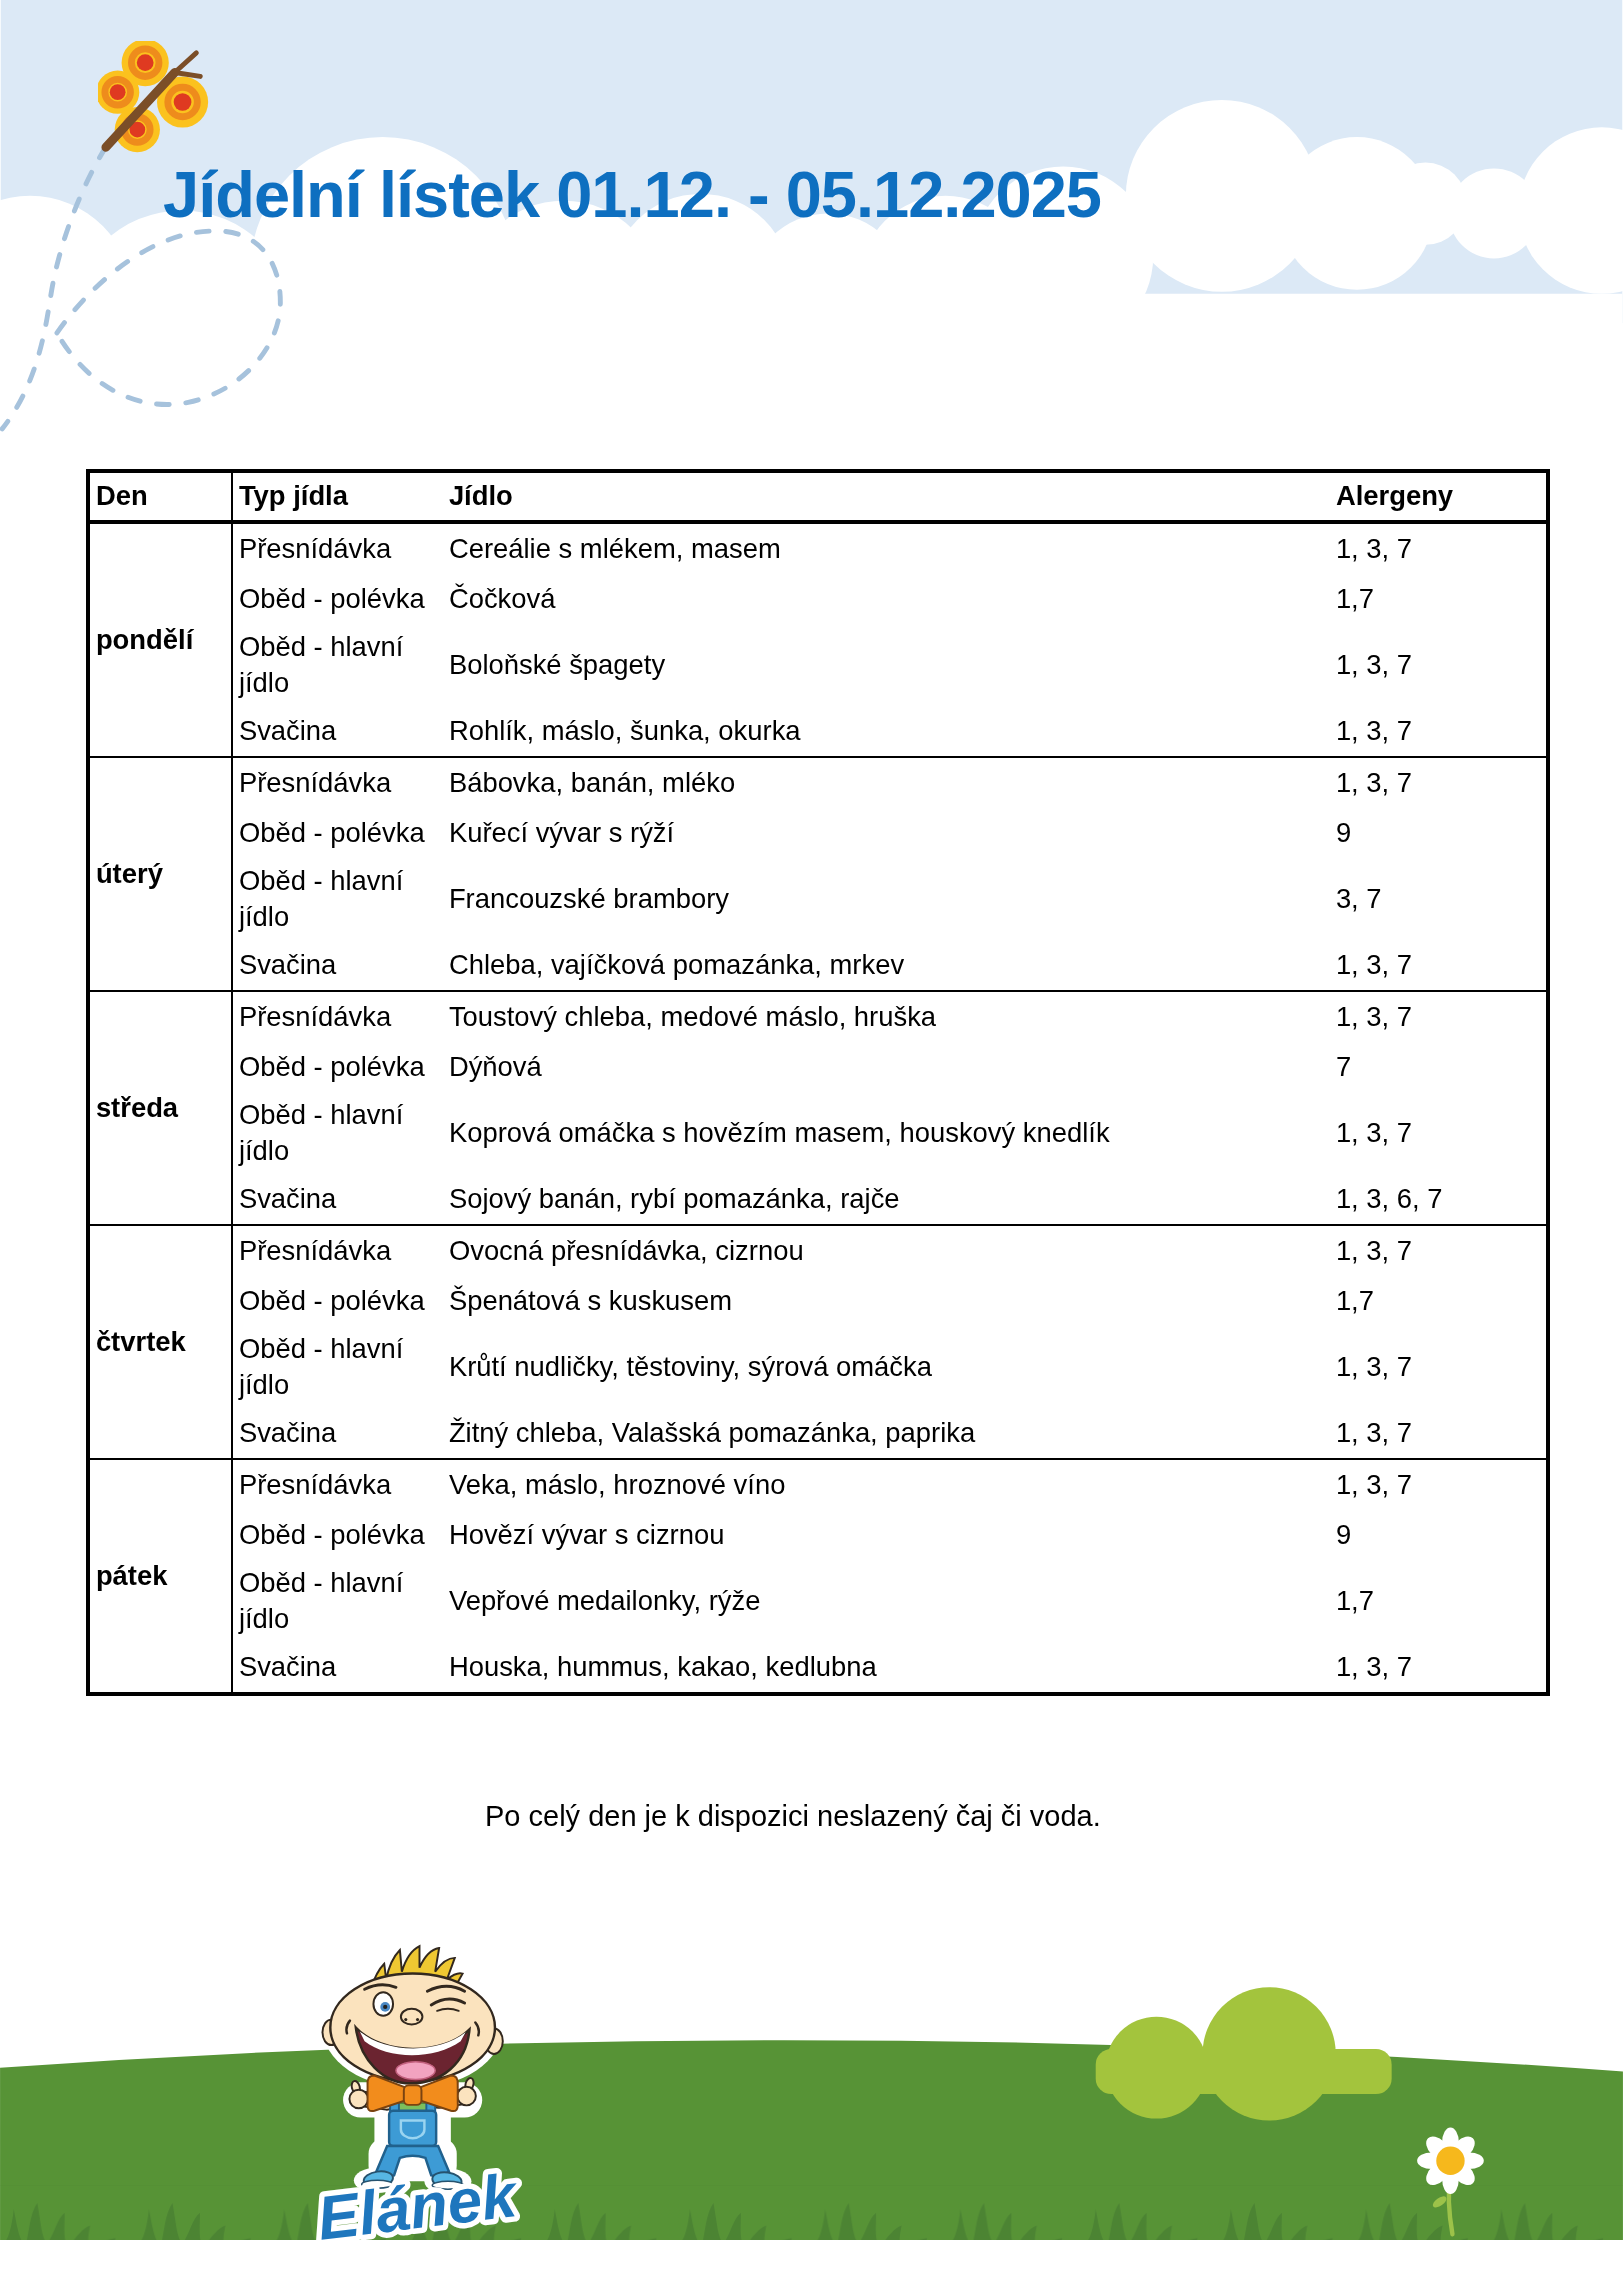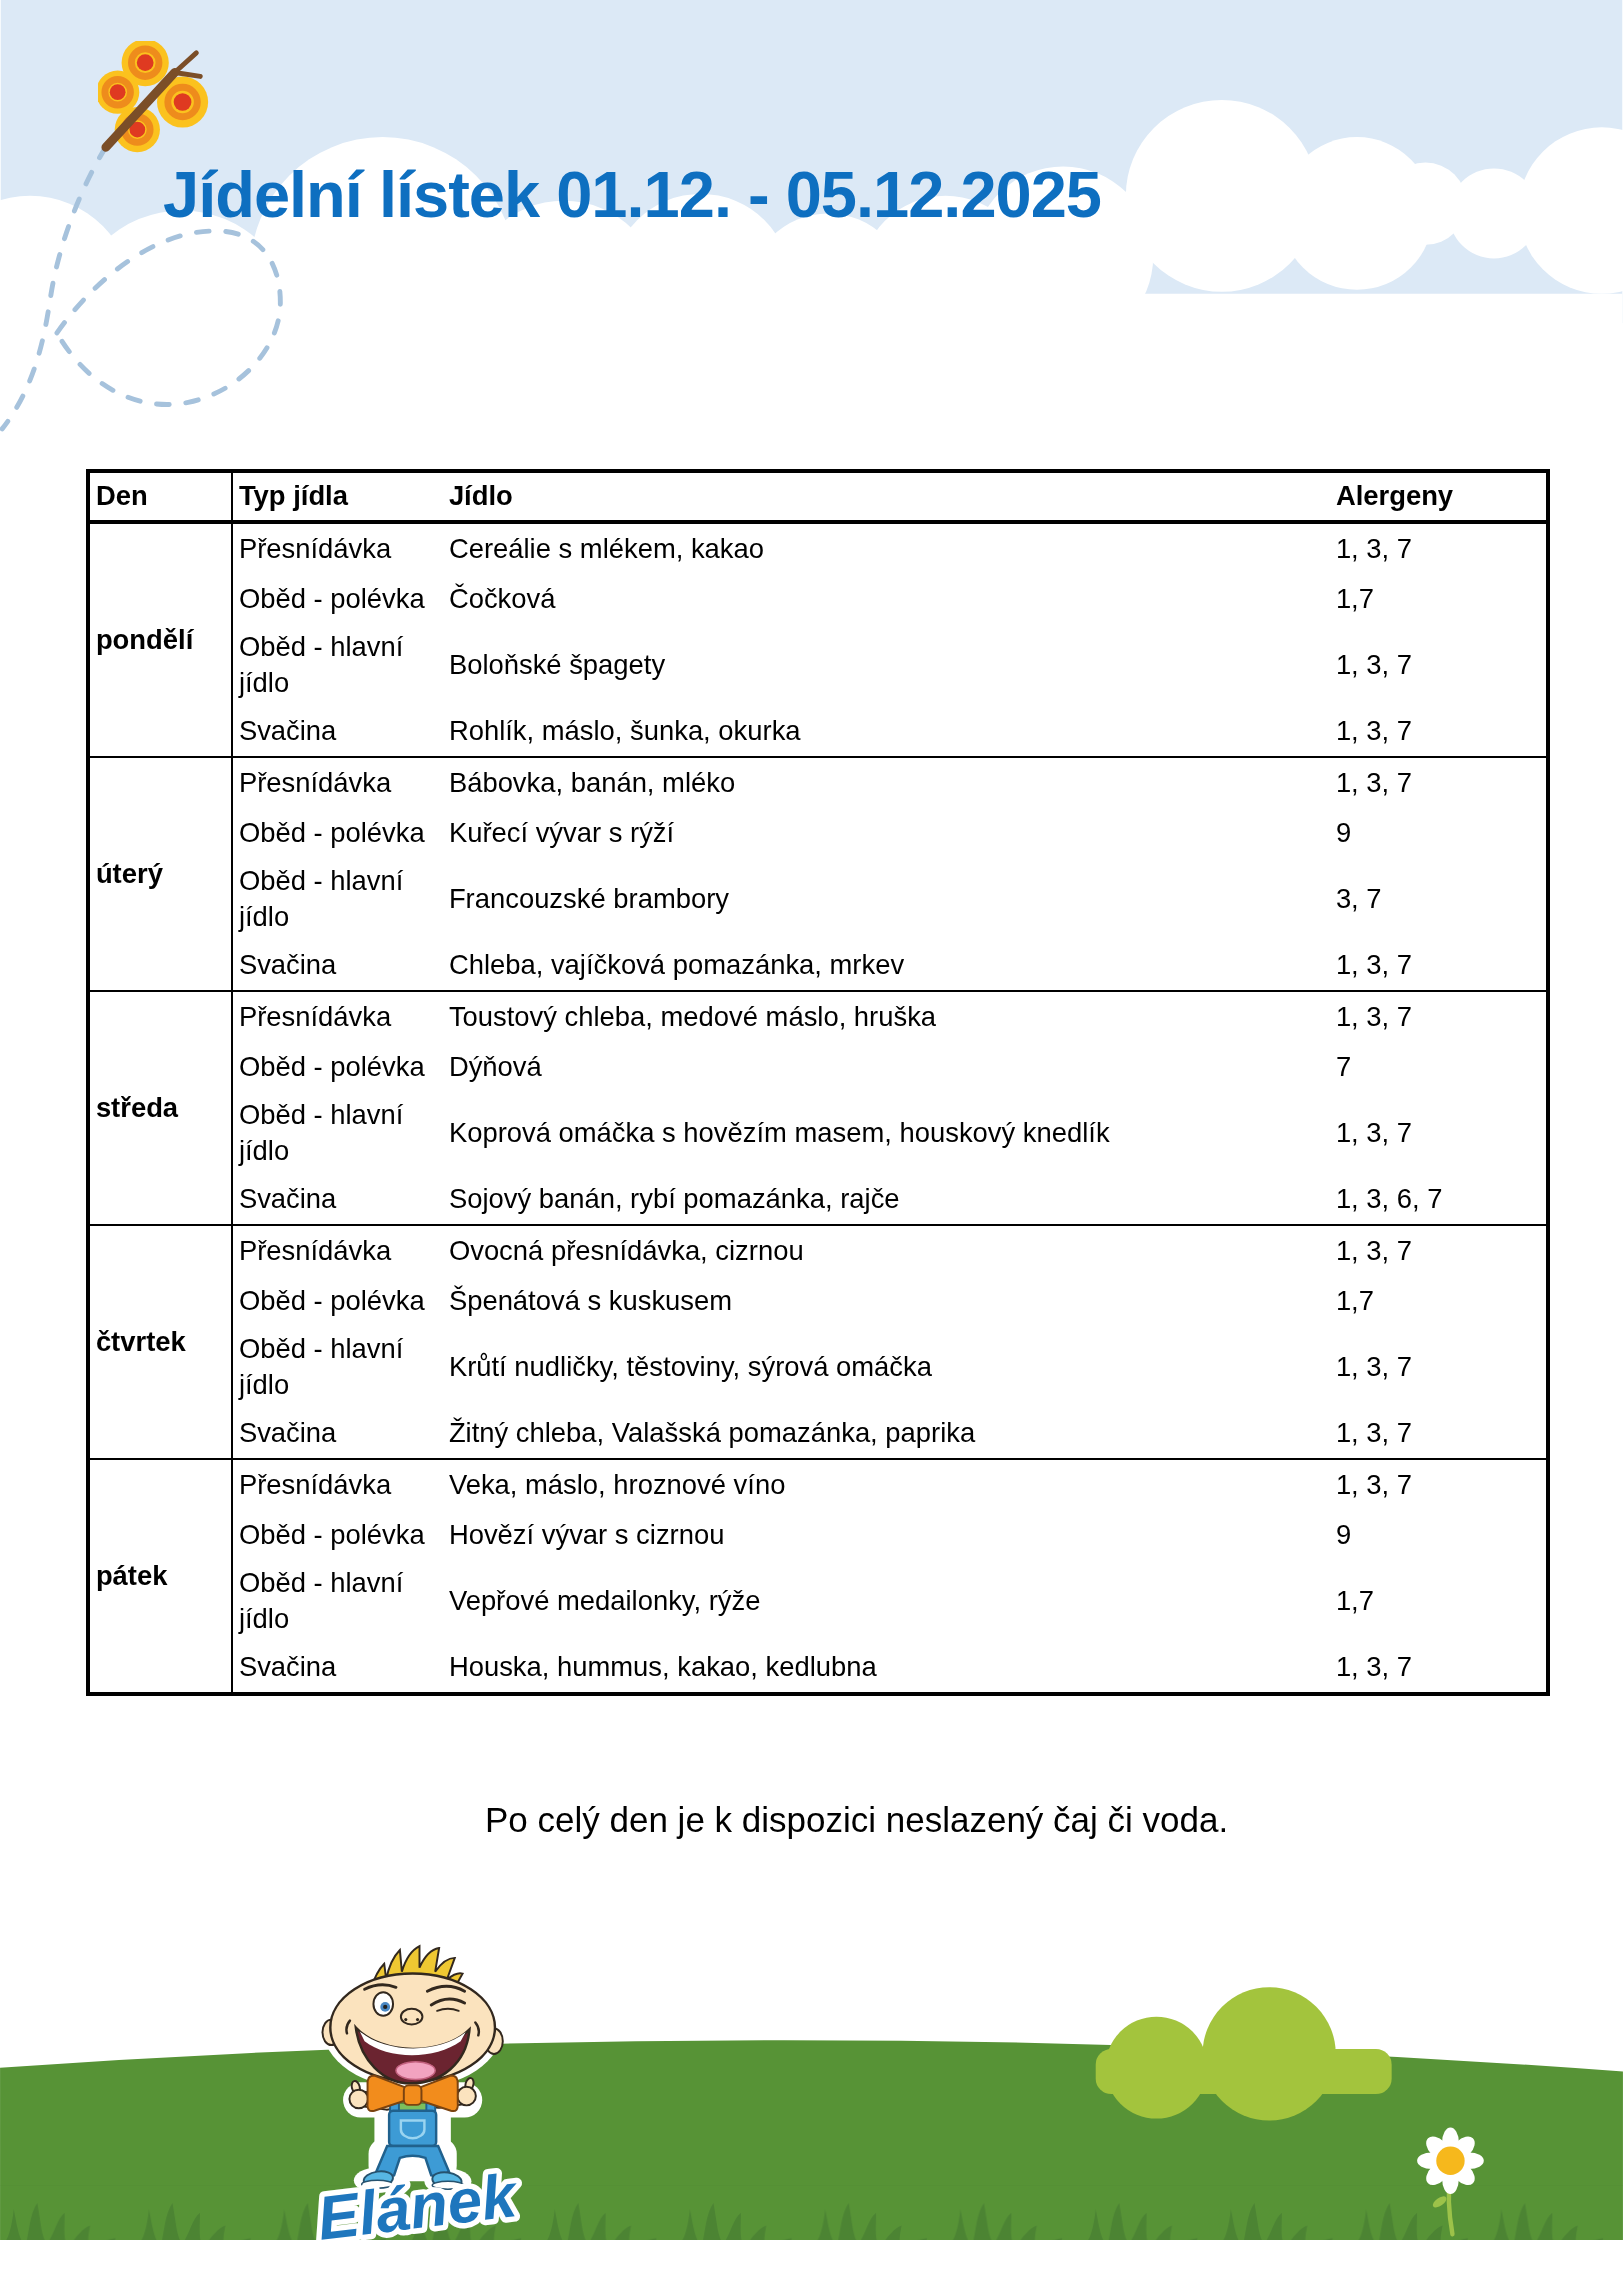--- a/index.html
+++ b/index.html
@@ -22,21 +22,21 @@
               overflow:hidden;line-height:1.32;}
   table.menu{border:4.9px solid #000;}
   th{height:43px;font-weight:bold;border-bottom:4.9px solid #000;}
   td{height:46px;font-weight:normal;}
   tr.tall td{height:78px;}
   td.day{font-weight:bold;border-right:2.9px solid #000;padding-left:6.9px;}
   th.day-h{border-right:2.9px solid #000;padding-left:6.9px;}
   tr.group-start td{border-top:2.9px solid #000;}
 
   
-  #note-line{left:485px;top:1800px;font-size:35px;white-space:nowrap;}
+  #note-line{left:485px;top:1800px;font-size:29px;white-space:nowrap;}
 
   
   #footer-svg{left:0;top:1903px;}
 </style>
 </head>
 <body>
 
 <div id="page">
 
   <svg id="sky-svg" class="abs" width="1623" height="470" viewBox="0 0 1656 480">
@@ -100,21 +100,21 @@
           <th class="day-h">Den</th>
           <th>Typ jídla</th>
           <th>Jídlo</th>
           <th>Alergeny</th>
         </tr>
       </thead>
       <tbody>
           <tr class="group-start">
             <td rowspan="4" class="day">pondělí</td>
             <td>Přesnídávka</td>
-            <td>Cereálie s mlékem, kakao</td>
+            <td>Cereálie s mlékem, masem</td>
             <td>1, 3, 7</td>
           </tr>
           <tr>
             <td>Oběd - polévka</td>
             <td>Čočková</td>
             <td>1,7</td>
           </tr>
           <tr class="tall">
             <td>Oběd - hlavní jídlo</td>
             <td>Boloňské špagety</td>

